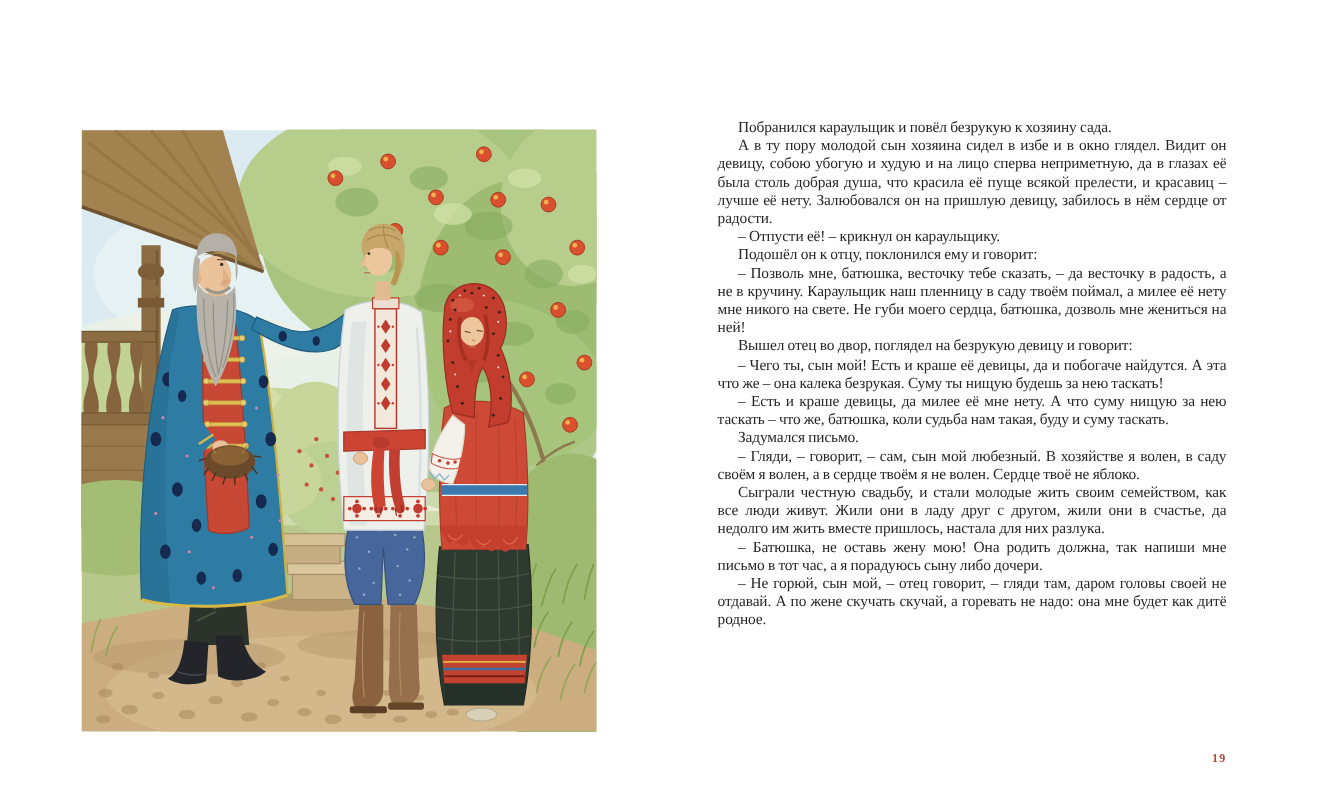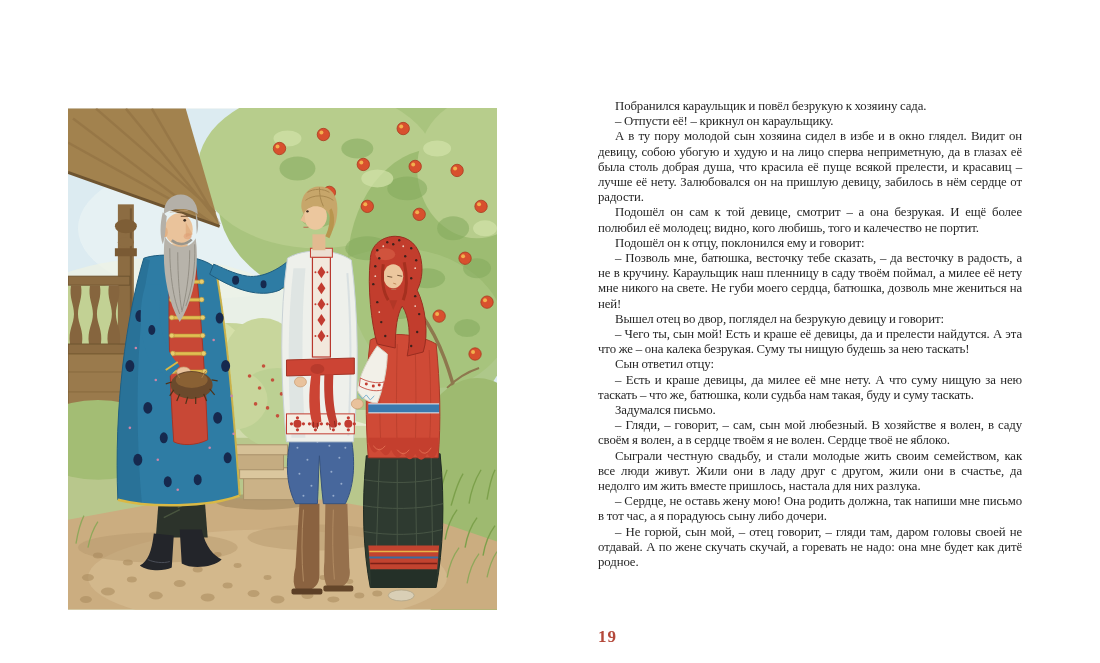--- a/index.html
+++ b/index.html
@@ -4,22 +4,22 @@
 <style>
   html,body{margin:0;padding:0;background:#ffffff;width:1100px;height:663px;overflow:hidden}
   .spread{position:relative;width:1100px;height:663px;background:#ffffff;
           font-family:"Liberation Serif","DejaVu Serif",serif;color:#262626;margin-top:38px;}
   .illustration-wrap{position:absolute;left:68px;top:70px;width:429px;height:502px;}
   .illustration-wrap svg{display:block;width:100%;height:100%;}
   .text-col{position:absolute;left:598px;top:61px;width:424px;
             font-size:12.8px;line-height:15.2px;text-align:justify;
             letter-spacing:-0.1px;word-spacing:-0.3px;}
   .text-col p{margin:0;text-indent:17px;}
-  .page-number{position:absolute;left:598px;top:589px;width:424px;text-align:left;
-               font-size:17px;font-weight:bold;letter-spacing:1px;}
+  .page-number{position:absolute;left:598px;top:589px;width:424px;text-align:right;
+               font-size:10px;font-weight:bold;letter-spacing:1px;}
 </style>
 </head>
 <body>
 
 <div class="spread">
 
   <div class="illustration-wrap" title="Watercolor: an old man with a gray beard in a blue patterned kaftan with a red vest holds a fur hat and speaks to his young son in a white embroidered shirt; a young woman in a red polka-dot headscarf and red apron stands beside the son under an apple tree, near a wooden well canopy and stone steps in a garden.">
     <svg viewBox="0 0 430 502" xmlns="http://www.w3.org/2000/svg">
 
       <g>
@@ -485,31 +485,29 @@
           <path d="M20,440 C22,430 26,420 30,414"></path>
         <path d="M380,470 C382,458 386,448 392,440"></path>
           <path d="M400,476 C402,464 406,454 412,446"></path>
         <path d="M420,470 C422,460 426,450 430,444"></path>
       </g>
     </svg>
   </div>
 
   <div class="text-col" id="story-text" style="color: rgb(38, 38, 38);">
       <p>Побранился караульщик и повёл безрукую к хозяину сада.</p>
+      <p>А в ту пору молодой сын хозяина сидел в избе и в окно глядел. Видит он девицу, собою убогую и худую и на лицо сперва неприметную, да в глазах её была столь добрая душа, что красила её пуще всякой прелести, и красавиц – лучше её нету. Залюбовался он на пришлую девицу, забилось в нём сердце от радости.</p>
       <p>– Отпусти её! – крикнул он караульщику.</p>
-      <p>А в ту пору молодой сын хозяина сидел в избе и в окно глядел. Видит он девицу, собою убогую и худую и на лицо сперва неприметную, да в глазах её была столь добрая душа, что красила её пуще всякой прелести, и красавиц – лучше её нету. Залюбовался он на пришлую девицу, забилось в нём сердце от радости.</p>
-      <p>Подошёл он сам к той девице, смотрит – а она безрукая. И ещё более полюбил её молодец; видно, кого любишь, того и калечество не портит.</p>
       <p>Подошёл он к отцу, поклонился ему и говорит:</p>
       <p>– Позволь мне, батюшка, весточку тебе сказать, – да весточку в радость, а не в кручину. Караульщик наш пленницу в саду твоём поймал, а милее её нету мне никого на свете. Не губи моего сердца, батюшка, дозволь мне жениться на ней!</p>
       <p>Вышел отец во двор, поглядел на безрукую девицу и говорит:</p>
-      <p>– Чего ты, сын мой! Есть и краше её девицы, да и прелести найдутся. А эта что же – она калека безрукая. Суму ты нищую будешь за нею таскать!</p>
-      <p>Сын ответил отцу:</p>
+      <p>– Чего ты, сын мой! Есть и краше её девицы, да и побогаче найдутся. А эта что же – она калека безрукая. Суму ты нищую будешь за нею таскать!</p>
       <p>– Есть и краше девицы, да милее её мне нету. А что суму нищую за нею таскать – что же, батюшка, коли судьба нам такая, буду и суму таскать.</p>
       <p>Задумался письмо.</p>
       <p>– Гляди, – говорит, – сам, сын мой любезный. В хозяйстве я волен, в саду своём я волен, а в сердце твоём я не волен. Сердце твоё не яблоко.</p>
       <p>Сыграли честную свадьбу, и стали молодые жить своим семейством, как все люди живут. Жили они в ладу друг с другом, жили они в счастье, да недолго им жить вместе пришлось, настала для них разлука.</p>
-      <p>– Сердце, не оставь жену мою! Она родить должна, так напиши мне письмо в тот час, а я порадуюсь сыну либо дочери.</p>
+      <p>– Батюшка, не оставь жену мою! Она родить должна, так напиши мне письмо в тот час, а я порадуюсь сыну либо дочери.</p>
       <p>– Не горюй, сын мой, – отец говорит, – гляди там, даром головы своей не отдавай. А по жене скучать скучай, а горевать не надо: она мне будет как дитё родное.</p>
     </div>
 
   <div class="page-number" id="page-number" style="color: rgb(180, 73, 59);">19</div>
 
 </div>
 
 </body></html>

